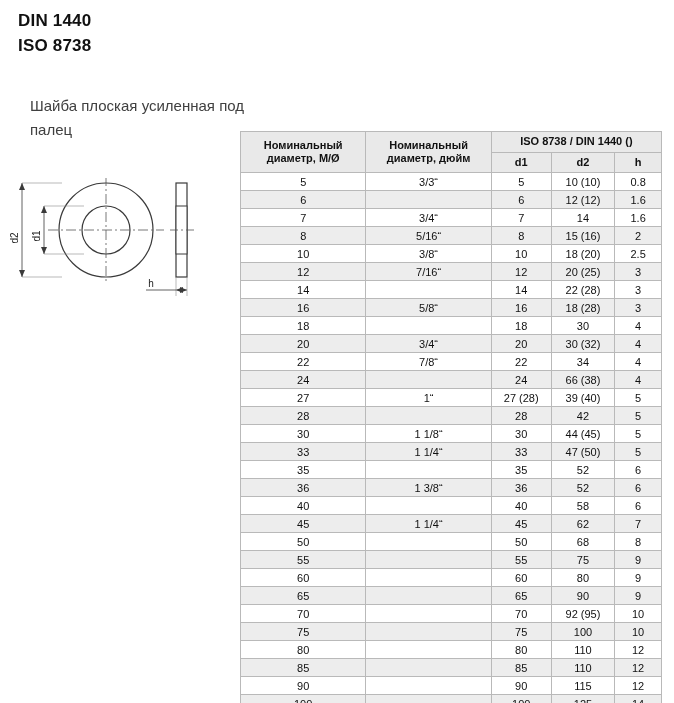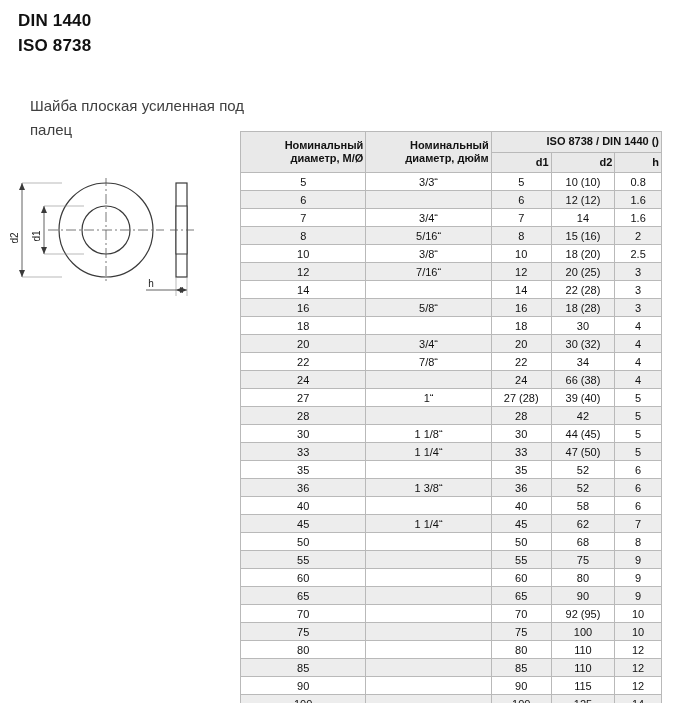--- a/index.html
+++ b/index.html
@@ -70,21 +70,20 @@
     border: 1px solid #b9b9b9;
     text-align: center;
     vertical-align: middle;
   }
   table.spec thead th {
     background: #e9e9e9;
     font-weight: bold;
     font-size: 11px;
     padding: 3px 2px;
     line-height: 13px;
-    text-align: right;
   }
   table.spec thead th.tall {
     height: 34px;
   }
   table.spec tbody td {
     height: 17px;
     padding: 0 2px;
     font-size: 11px;
   }
   tbody tr.odd td {

